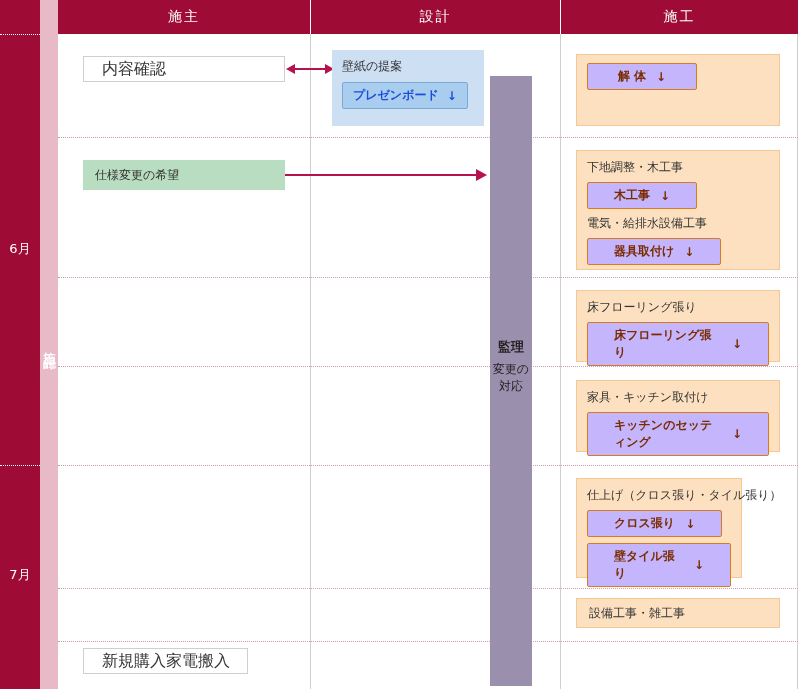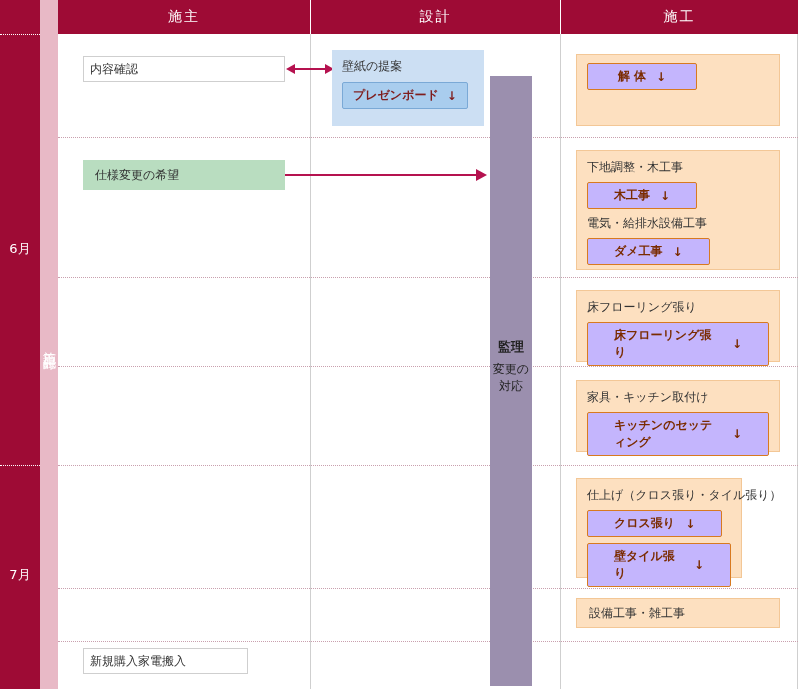--- a/index.html
+++ b/index.html
@@ -65,24 +65,24 @@
   .hline {
     position:absolute; left:58px; width:740px; height:0;
     border-top:1px dotted #c9a0ae;
   }
 
   
   .ownerbox {
     position:absolute;
     border:1px solid #cfcfcf;
     background:#ffffff;
-    font-size:12px;
+    font-size:16px;
     color:#333;
     display:flex; align-items:center;
-    padding-left:6px;
+    padding-left:18px;
     font-family:Liberation Mono, monospace;
   }
   .greenbox {
     position:absolute;
     background:#b9ddc0;
     font-size:12px; color:#333;
     display:flex; align-items:center;
     padding-left:12px;
   }
 
@@ -90,21 +90,21 @@
   .designbox {
     position:absolute;
     background:#ccdff3;
     padding:8px 10px 10px 10px;
   }
   .designbox .cap { font-size:12px; color:#333; margin-bottom:7px; }
   .btn-blue {
     display:inline-flex; align-items:center; gap:8px;
     background:#a9cdee;
     border:1px solid #7aa9d6;
-    color:#7f1d1d;
+    color:#1d4ed8;
     font-weight:bold;
     font-size:12px;
     padding:4px 10px;
     border-radius:2px;
   }
 
   
   .kanri-bar {
     position:absolute;
     background:#9b8fae;
@@ -227,21 +227,21 @@
   </div>
 
   <div class="panel" style="left:576px; top:150px; width:204px; height:120px;">
     <div class="cap">下地調整・木工事</div>
     <div class="btn-orange" style="min-width:110px;">
       <span>木工事</span>
       <span class="arr">↓</span>
     </div>
     <div class="cap">電気・給排水設備工事</div>
     <div class="btn-orange" style="min-width:110px;">
-      <span>ダメ工事</span>
+      <span>器具取付け</span>
       <span class="arr">↓</span>
     </div>
   </div>
 
   <div class="panel" style="left:576px; top:290px; width:204px; height:72px;">
     <div class="cap">床フローリング張り</div>
     <div class="btn-orange" style="min-width:160px;">
       <span>床フローリング張り</span>
       <span class="arr">↓</span>
     </div>

